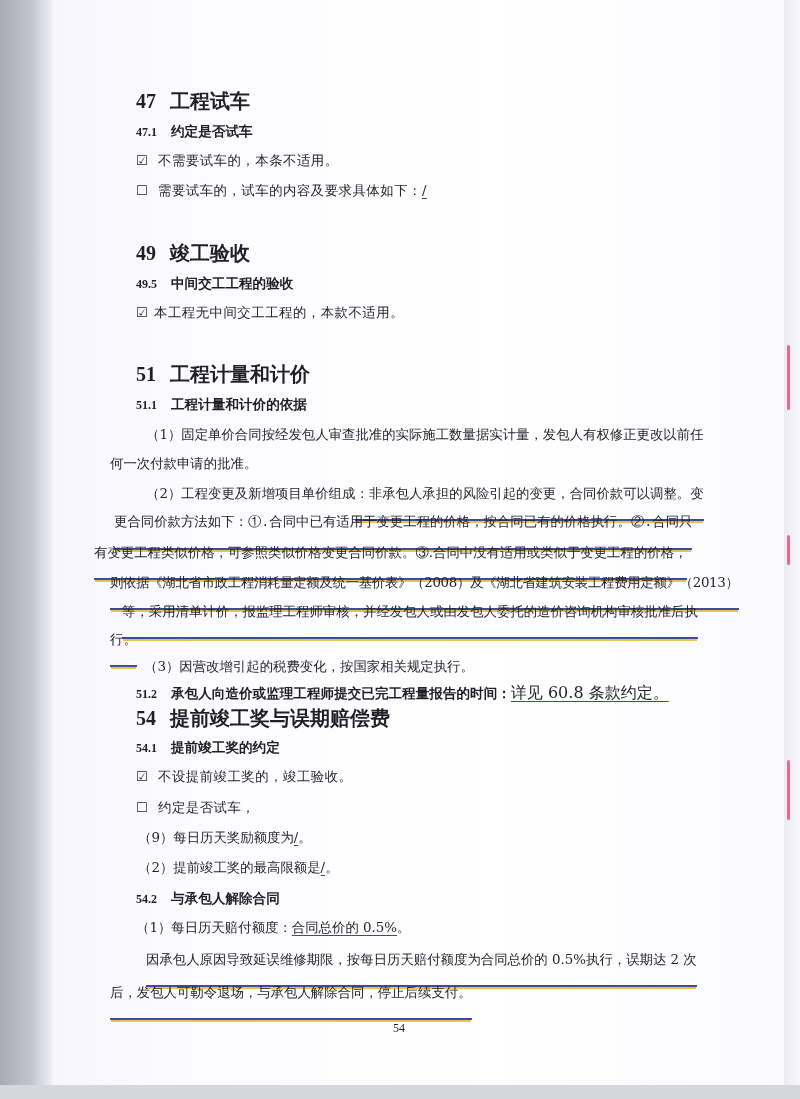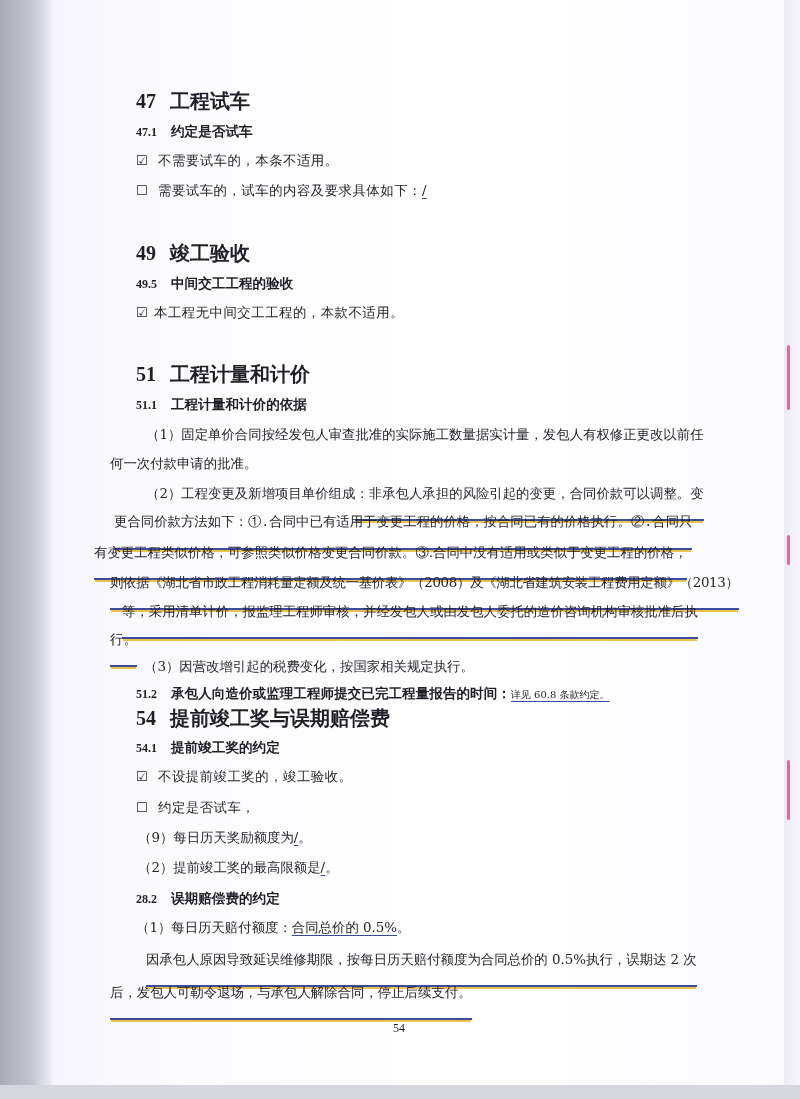--- a/index.html
+++ b/index.html
@@ -87,21 +87,21 @@
   <span>（2）工程变更及新增项目单价组成</span><span class="u-yel">：非承包人承担的风险引起的变更，合同价款可以调整。变</span>
 </div>
 <div class="line" style="left:114px;top:514px;font-family:Liberation Mono, monospace;"><span class="u-yel">更合同价款方法如下：①.合同中已有适用于变更工程的价格，按合同已有的价格执行。②.合同只</span></div>
 <div class="line" style="left:94px;top:544px;"><span class="u-yel">有变更工程类似价格，可参照类似价格变更合同价款。③.合同中没有适用或类似于变更工程的价格，</span></div>
 <div class="line" style="left:110px;top:574px;letter-spacing:-0.3px;"><span class="u-yel">则依据《湖北省市政工程消耗量定额及统一基价表》（2008）及《湖北省建筑安装工程费用定额》（2013）</span></div>
 <div class="line" style="left:110px;top:603px;margin-left:12px;"><span class="u-yel">等，采用清单计价，报监理工程师审核，并经发包人或由发包人委托的造价咨询机构审核批准后执</span></div>
 <div class="line" style="left:110px;top:631px;"><span class="u-yel">行。</span></div>
 <div class="line" style="left:144px;top:658px;">（3）因营改增引起的税费变化，按国家相关规定执行。</div>
 
 <div class="line h2" style="left:136px;top:684px;">
-  <span class="num">51.2</span><span>承包人向造价或监理工程师提交已完工程量报告的时间：</span><span class="u-blue" style="font-weight:normal;font-family:'DejaVu Serif',serif;font-size:10px;">详见 60.8 条款约定。</span>
+  <span class="num">51.2</span><span>承包人向造价或监理工程师提交已完工程量报告的时间：</span><span class="u-blue" style="font-weight:normal;font-family:'DejaVu Serif',serif;font-size:16px;">详见 60.8 条款约定。</span>
 </div>
 
 <div class="line h1" style="left:136px;top:709px;">
   <span class="num">54</span><span>提前竣工奖与误期赔偿费</span>
 </div>
 <div class="line h2" style="left:136px;top:738px;">
   <span class="num">54.1</span><span>提前竣工奖的约定</span>
 </div>
 <div class="line body-text" style="left:136px;top:768px;">
   <span class="cb">☑</span><span>不设提前竣工奖的，竣工验收。</span>
@@ -110,21 +110,21 @@
   <span class="cb">☐</span><span>约定是否试车，</span>
 </div>
 <div class="line" style="left:138px;top:829px;">
   <span>（9）每日历天奖励额度为</span><span class="u-blue">/</span><span>。</span>
 </div>
 <div class="line" style="left:138px;top:859px;">
   <span>（2）提前竣工奖的最高限额是</span><span class="u-blue">/</span><span>。</span>
 </div>
 
 <div class="line h2" style="left:136px;top:889px;">
-  <span class="num">28.2</span><span>误期赔偿费的约定</span>
+  <span class="num">54.2</span><span>与承包人解除合同</span>
 </div>
 <div class="line" style="left:136px;top:919px;">
   <span>（1）每日历天赔付额度：</span><span class="u-blue">合同总价的 0.5%</span><span>。</span>
 </div>
 <div class="line" style="left:146px;top:951px;"><span class="u-yel">因承包人原因导致延误维修期限，按每日历天赔付额度为合同总价的 0.5%执行，误期达 2 次</span></div>
 <div class="line" style="left:110px;top:984px;"><span class="u-yel">后，发包人可勒令退场，与承包人解除合同，停止后续支付。</span></div>
 
 <div class="pagenum">54</div>
 
 </body></html>

